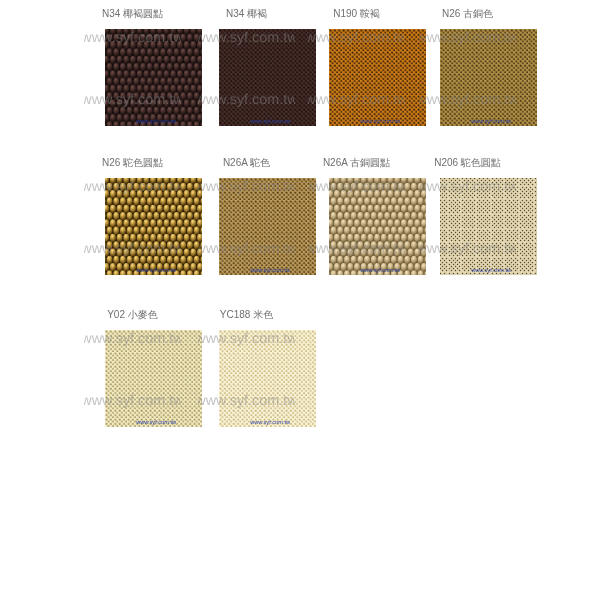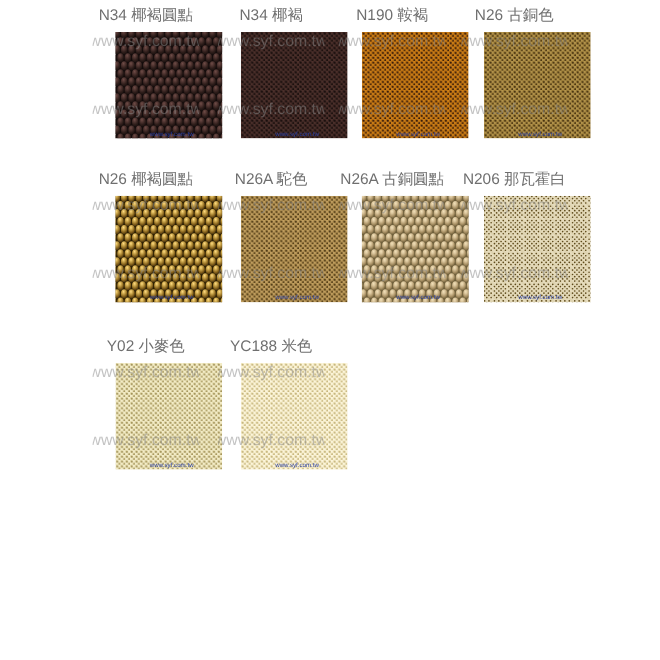--- a/index.html
+++ b/index.html
@@ -8,21 +8,21 @@
     width:600px; height:600px; overflow:hidden;
     font-family:"Liberation Sans", sans-serif;
     -webkit-font-smoothing:antialiased;
   }
   .sheet { position:relative; width:600px; height:600px; background:#ffffff; }
 
   .swatch-cell { position:absolute; }
 
   .swatch-label {
     position:absolute; left:0; top:0; width:97px;
-    text-align:center; font-size:14px; line-height:17px;
+    text-align:center; font-size:10px; line-height:17px;
     color:#6f6f6f; white-space:nowrap; letter-spacing:0px;
   }
 
   .swatch-img {
     position:absolute; left:0; width:106px; height:97px;
     overflow:hidden;
     padding-left:21px;
   }
   .swatch-img svg { display:block; width:97px; height:97px; }
 
@@ -412,21 +412,21 @@
           <rect width="97" height="97" fill="url(#p3)"></rect>
         </svg>
         <svg class="wm-layer" viewBox="0 0 97 97">
           <text x="48.5" y="12.6" text-anchor="middle" font-size="14.4" fill="#888888" fill-opacity="0.50">www.syf.com.tw</text>
           <text x="48.5" y="74.6" text-anchor="middle" font-size="14.4" fill="#888888" fill-opacity="0.50">www.syf.com.tw</text>
           <text x="92" y="94.2" text-anchor="end" font-size="5.6" fill="#263eaa" fill-opacity="0.95">www.syf.com.tw</text>
         </svg>
       </div>
     </div>
     <div class="swatch-cell" style="left: 84px; top: 154px;">
-      <div class="swatch-label">N26 椰褐圓點</div>
+      <div class="swatch-label">N26 駝色圓點</div>
       <div class="swatch-img" style="top: 24px;">
         <svg viewBox="0 0 97 97" xmlns="http://www.w3.org/2000/svg" preserveAspectRatio="none">
   <defs>
    <radialGradient id="g4" cx="40%" cy="26%" r="76%">
      <stop offset="0%" stop-color="#ffdc84"></stop>
      <stop offset="30%" stop-color="#cfaa4f"></stop>
      <stop offset="68%" stop-color="#89651e"></stop>
      <stop offset="100%" stop-color="#402d0c"></stop>
    </radialGradient>
           </defs>
@@ -1058,21 +1058,21 @@
           </g>
         </svg>
         <svg class="wm-layer" viewBox="0 0 97 97">
           <text x="48.5" y="12.6" text-anchor="middle" font-size="14.4" fill="#888888" fill-opacity="0.50">www.syf.com.tw</text>
           <text x="48.5" y="74.6" text-anchor="middle" font-size="14.4" fill="#888888" fill-opacity="0.50">www.syf.com.tw</text>
           <text x="92" y="94.2" text-anchor="end" font-size="5.6" fill="#263eaa" fill-opacity="0.95">www.syf.com.tw</text>
         </svg>
       </div>
     </div>
     <div class="swatch-cell" style="left: 419px; top: 154px;">
-      <div class="swatch-label">N206 那瓦霍白</div>
+      <div class="swatch-label">N206 駝色圓點</div>
       <div class="swatch-img" style="top: 24px;">
         <svg viewBox="0 0 97 97" xmlns="http://www.w3.org/2000/svg" preserveAspectRatio="none">
   <defs>
    <pattern id="w7" width="4" height="4" patternUnits="userSpaceOnUse" patternTransform="rotate(45 0 0)">
      <rect width="4" height="4" fill="#ded3b0"></rect>
      <rect x="0" y="0" width="4" height="2" fill="#e6dcbd"></rect>
    </pattern>
   </defs>
   <rect width="97" height="97" fill="url(#w7)"></rect>
   <g fill="#5f4b1b">

